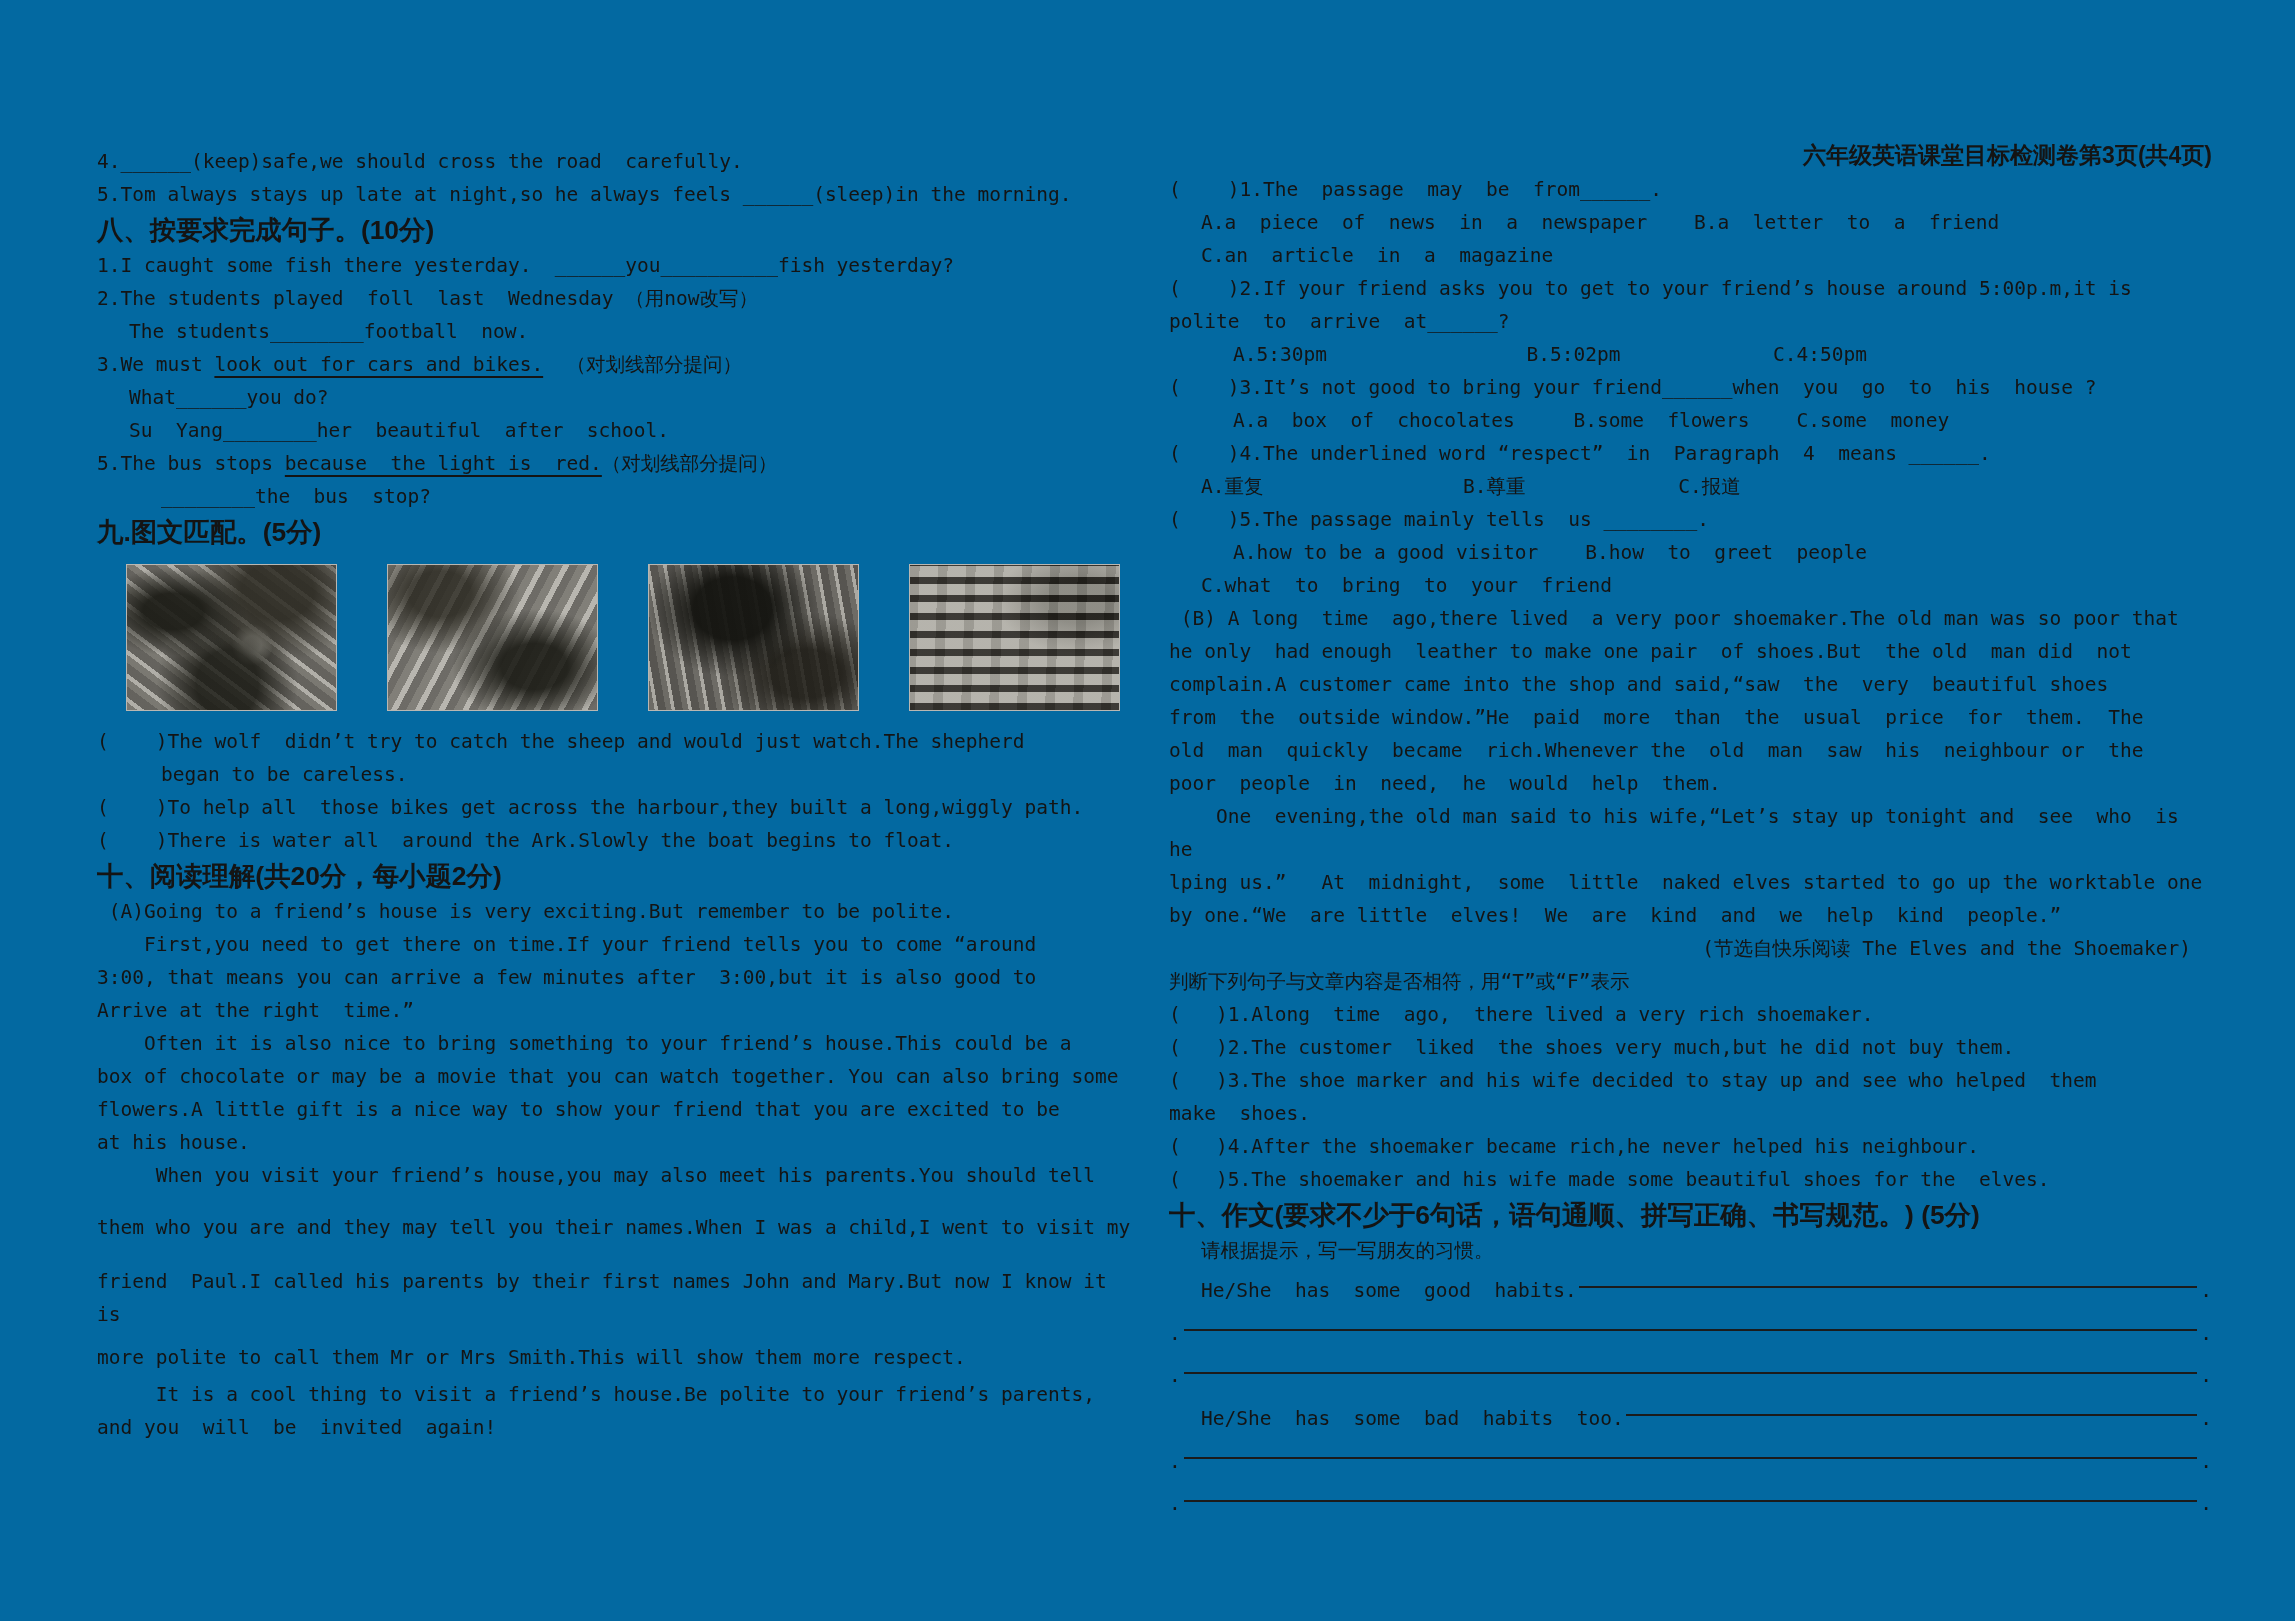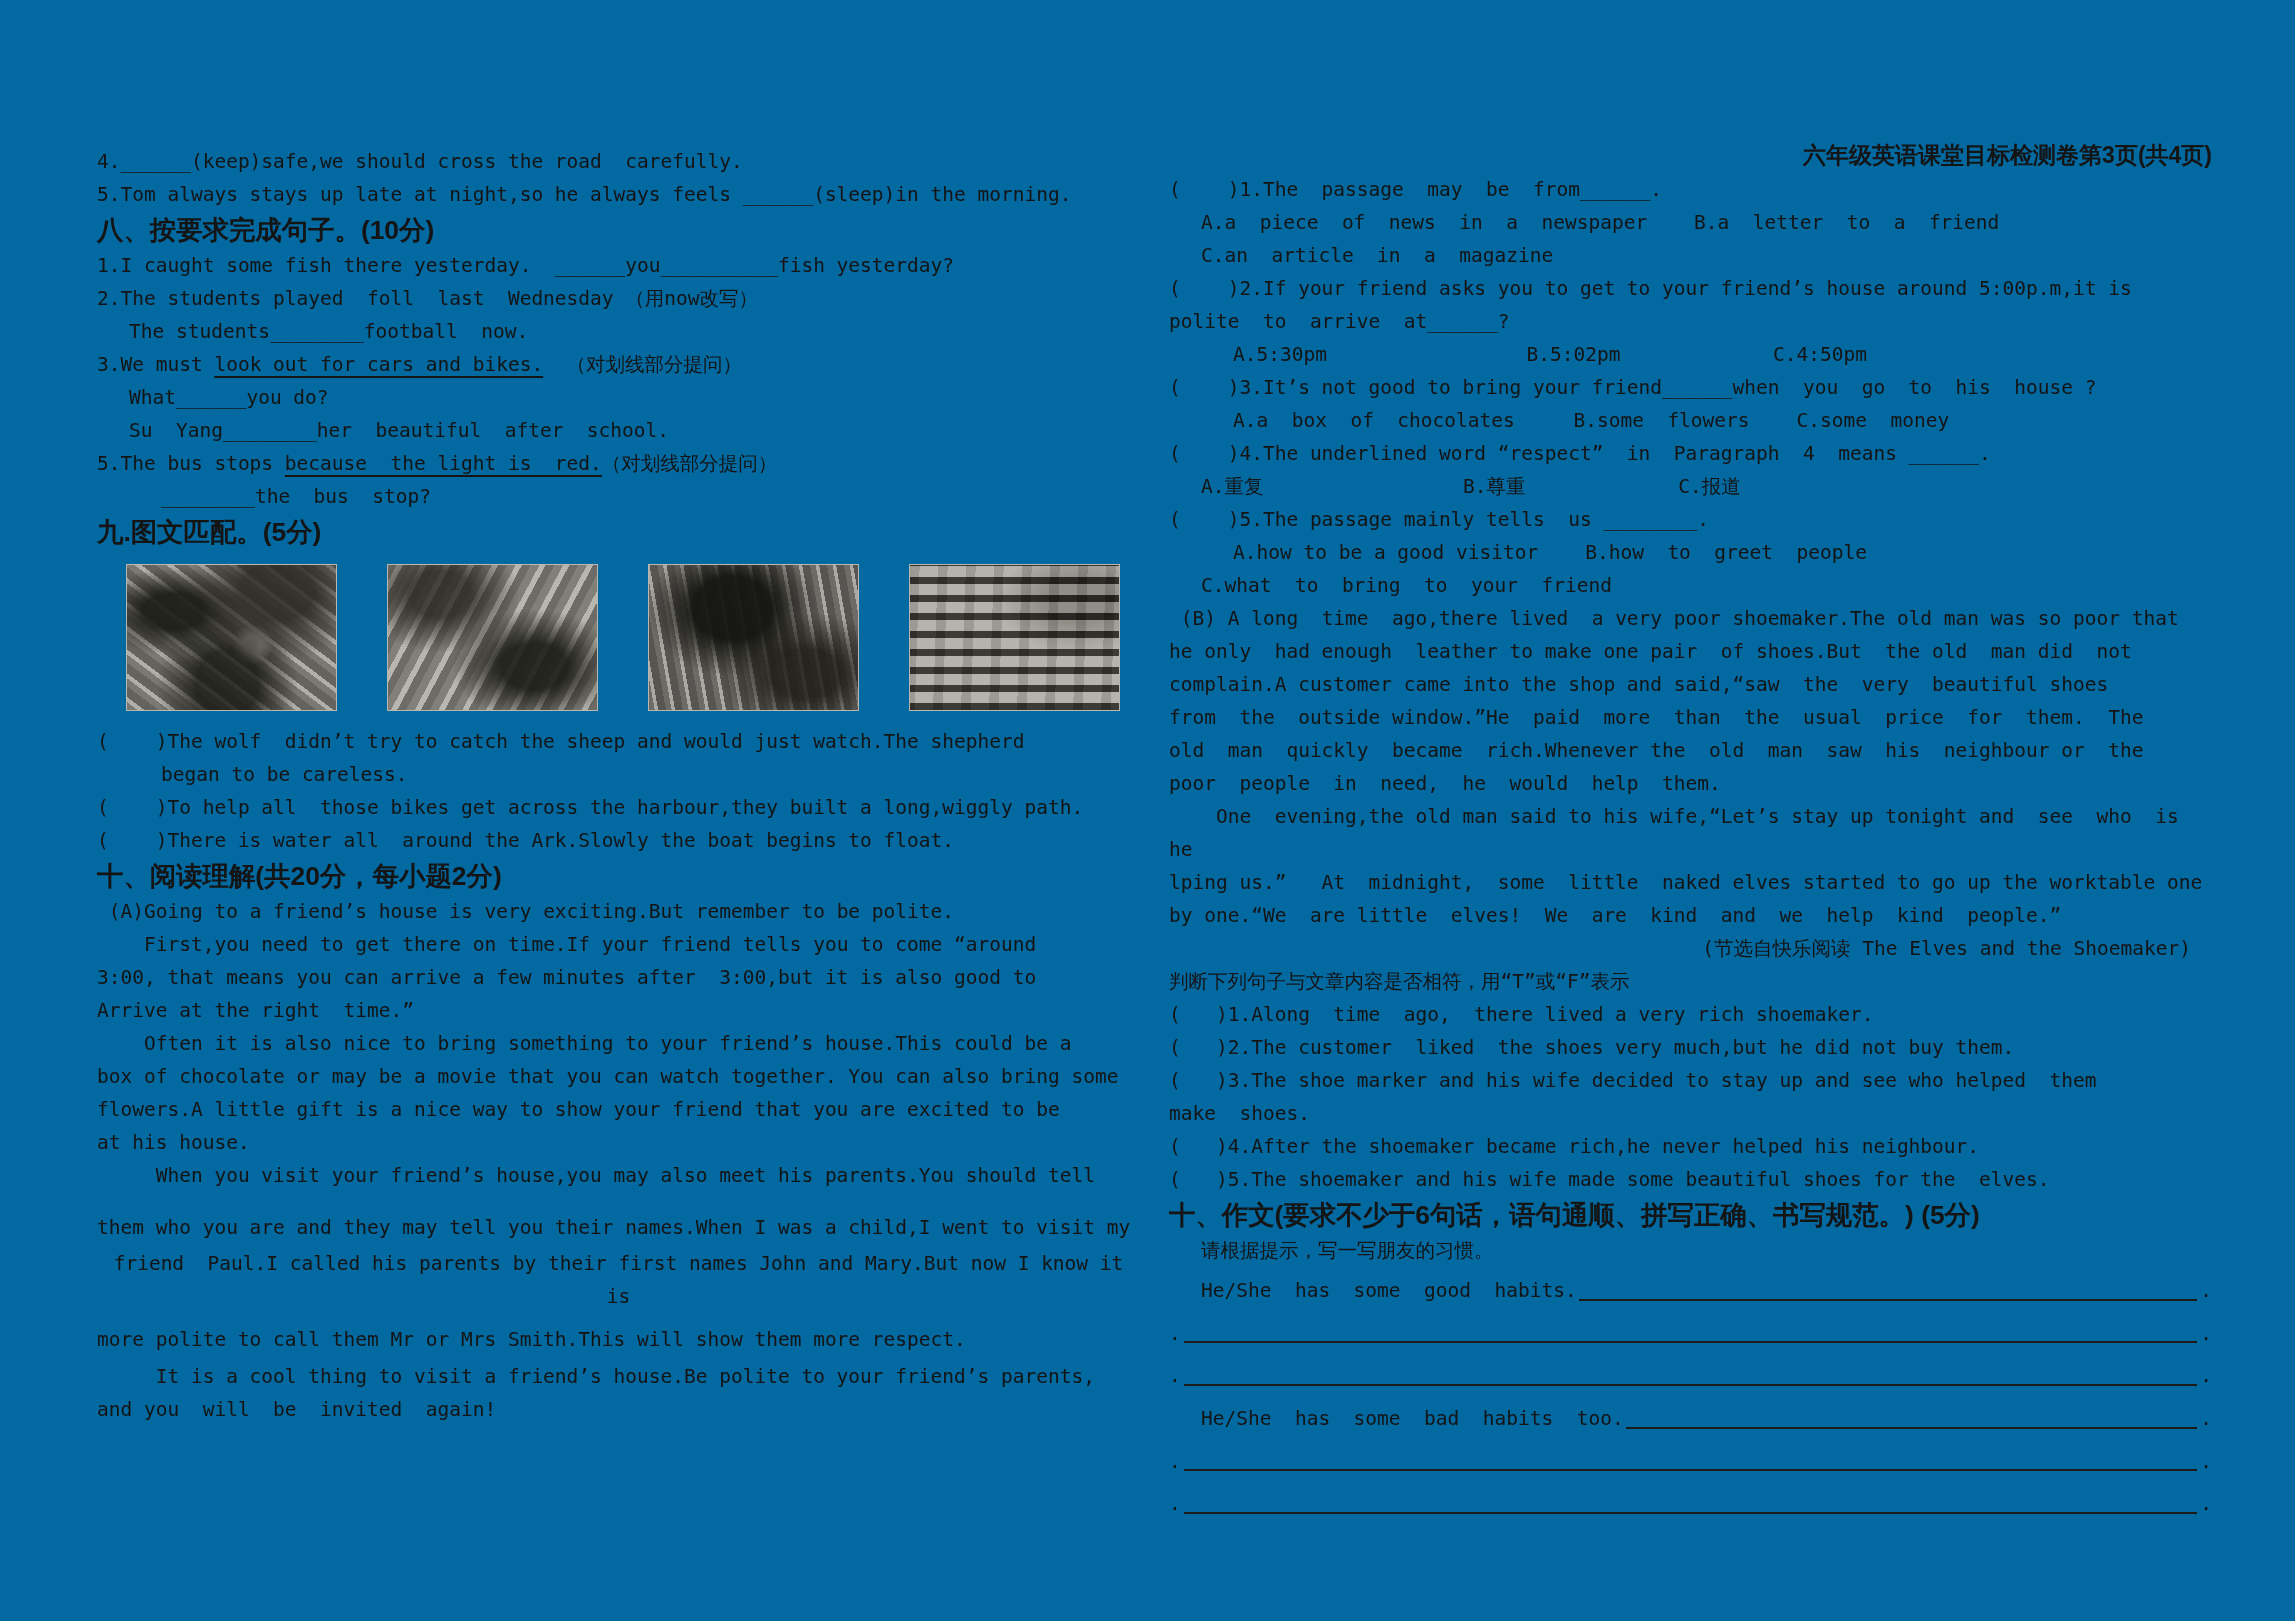--- a/index.html
+++ b/index.html
@@ -18,21 +18,21 @@
   }
   .c{
     text-align:right;
     font-family:"Liberation Sans","DejaVu Sans",sans-serif;
     font-weight:600;font-size:23px;line-height:35px;
   }
   .note{text-align:right;padding-right:21px;}
   .ind{padding-left:32px;}
   .ind2{padding-left:64px;}
   .ul{text-decoration:underline;text-underline-offset:4.9px;text-decoration-thickness:2.1px;}
-  .fl{display:flex;align-items:flex-end;}
+  .fl{display:flex;align-items:center;}
   .fl span{white-space:pre;}
   .fill{flex:1 1 auto;border-bottom:2.8px solid #1b1b1b;margin:0 2.8px 6.3px 2.8px;}
   .photos{display:flex;gap:50px;padding:12.5px 0 16.7px 29px;height:145px;box-sizing:content-box;}
   .photo{
     width:209px;height:145px;border:0.7px solid #b9b7b2;background:#c9c7c2;
     background-image:
       radial-gradient(ellipse at 22% 32%, rgba(28,28,22,0.92) 13%, transparent 32%),
       radial-gradient(ellipse at 72% 18%, rgba(42,40,32,0.85) 17%, transparent 42%),
       radial-gradient(ellipse at 48% 82%, rgba(24,24,18,0.82) 20%, transparent 46%),
       radial-gradient(circle at 60% 55%, rgba(220,218,210,0.9) 6%, transparent 14%),
@@ -82,21 +82,21 @@
       <div class="line"><span> (A)Going to a friend’s house is very exciting.But remember to be polite.</span></div>
       <div class="line"><span>    First,you need to get there on time.If your friend tells you to come “around</span></div>
       <div class="line"><span>3:00, that means you can arrive a few minutes after  3:00,but it is also good to</span></div>
       <div class="line"><span>Arrive at the right  time.”</span></div>
       <div class="line"><span>    Often it is also nice to bring something to your friend’s house.This could be a</span></div>
       <div class="line"><span>box of chocolate or may be a movie that you can watch together. You can also bring some</span></div>
       <div class="line"><span>flowers.A little gift is a nice way to show your friend that you are excited to be</span></div>
       <div class="line"><span>at his house.</span></div>
       <div class="line"><span>     When you visit your friend’s house,you may also meet his parents.You should tell</span></div>
       <div class="line" style="margin-top: 19px;"><span>them who you are and they may tell you their names.When I was a child,I went to visit my</span></div>
-      <div class="line" style="margin-top: 3px; text-align: center;"><span>friend  Paul.I called his parents by their first names John and Mary.But now I know it is</span></div>
+      <div class="line" style="margin-top: 21px;"><span>friend  Paul.I called his parents by their first names John and Mary.But now I know it is</span></div>
       <div class="line" style="margin-top: 9.7px;"><span>more polite to call them Mr or Mrs Smith.This will show them more respect.</span></div>
       <div class="line" style="margin-top: 4.2px;"><span>     It is a cool thing to visit a friend’s house.Be polite to your friend’s parents,</span></div>
       <div class="line"><span>and you  will  be  invited  again!</span></div>
     </div>
   <div class="col right">
     <div class="line c">六年级英语课堂目标检测卷第3页(共4页)</div>
     <div>
         <div class="line"><span>(    )1.The  passage  may  be  from______.</span></div>
         <div class="line ind"><span>A.a  piece  of  news  in  a  newspaper    B.a  letter  to  a  friend</span></div>
         <div class="line ind"><span>C.an  article  in  a  magazine</span></div>

